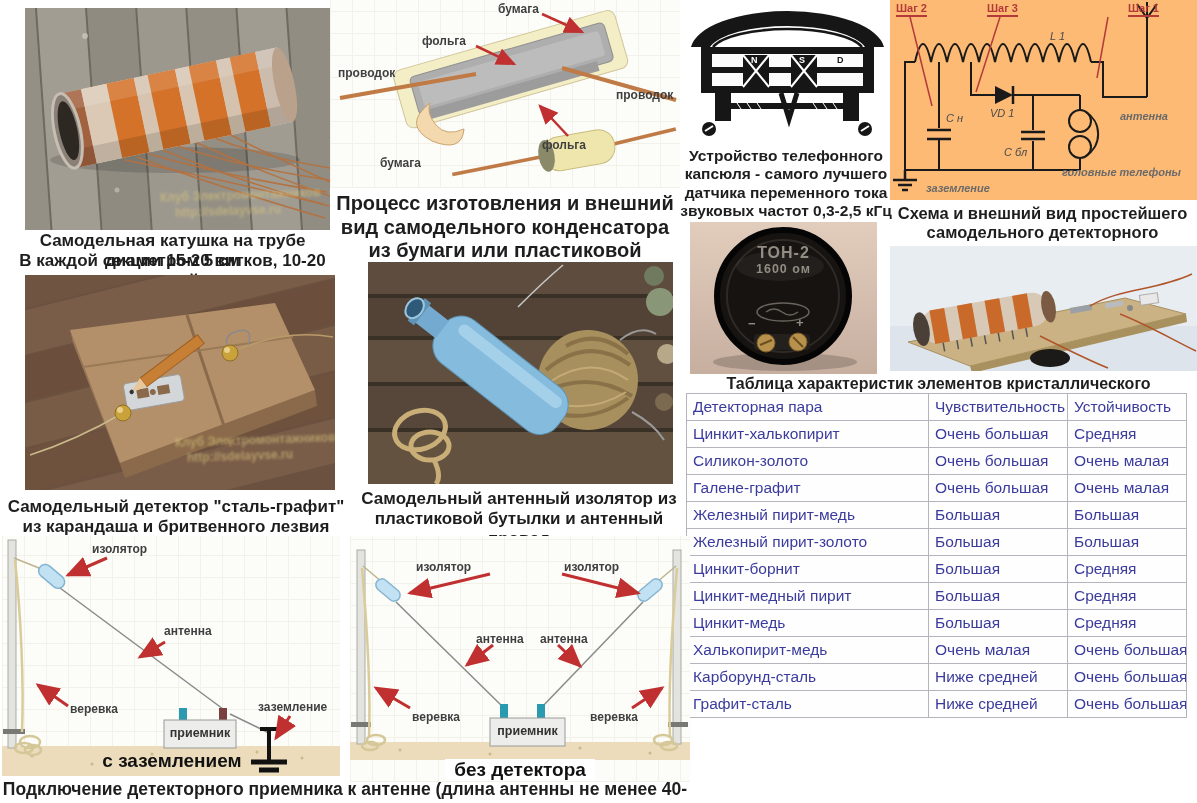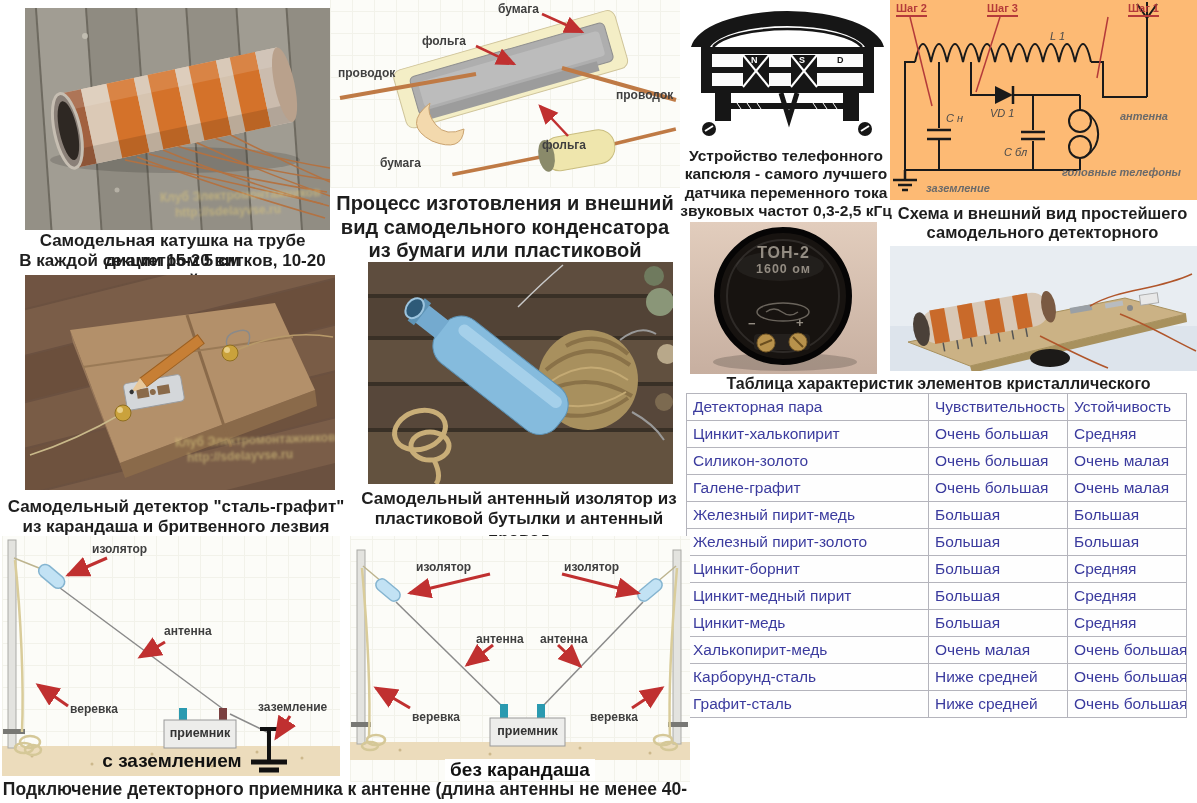--- a/index.html
+++ b/index.html
@@ -566,18 +566,18 @@
         <line x1="282" y1="172" x2="312" y2="152"></line>
       </g>
     </svg>
     <span class="dlabel" style="left:66px;top:24px;">изолятор</span>
     <span class="dlabel" style="left:214px;top:24px;">изолятор</span>
     <span class="dlabel" style="left:126px;top:96px;">антенна</span>
     <span class="dlabel" style="left:190px;top:96px;">антенна</span>
     <span class="dlabel" style="left:62px;top:174px;">веревка</span>
     <span class="dlabel" style="left:240px;top:174px;">веревка</span>
     <span class="rbox-label" style="left:142px;top:188px;width:71px;">приемник</span>
-    <span class="bigword" style="left:95px;top:223px;width:150px;background:#fff;">без карандаша</span>
+    <span class="bigword" style="left:95px;top:223px;width:150px;background:#fff;">без детектора</span>
   </div>
 
   <div class="cap abs" style="left:0px;top:779px;width:690px;font-size:17.5px;">Подключение детекторного приемника к антенне (длина антенны не менее 40-150 м)</div>
 
 </div>
 
 </body></html>

